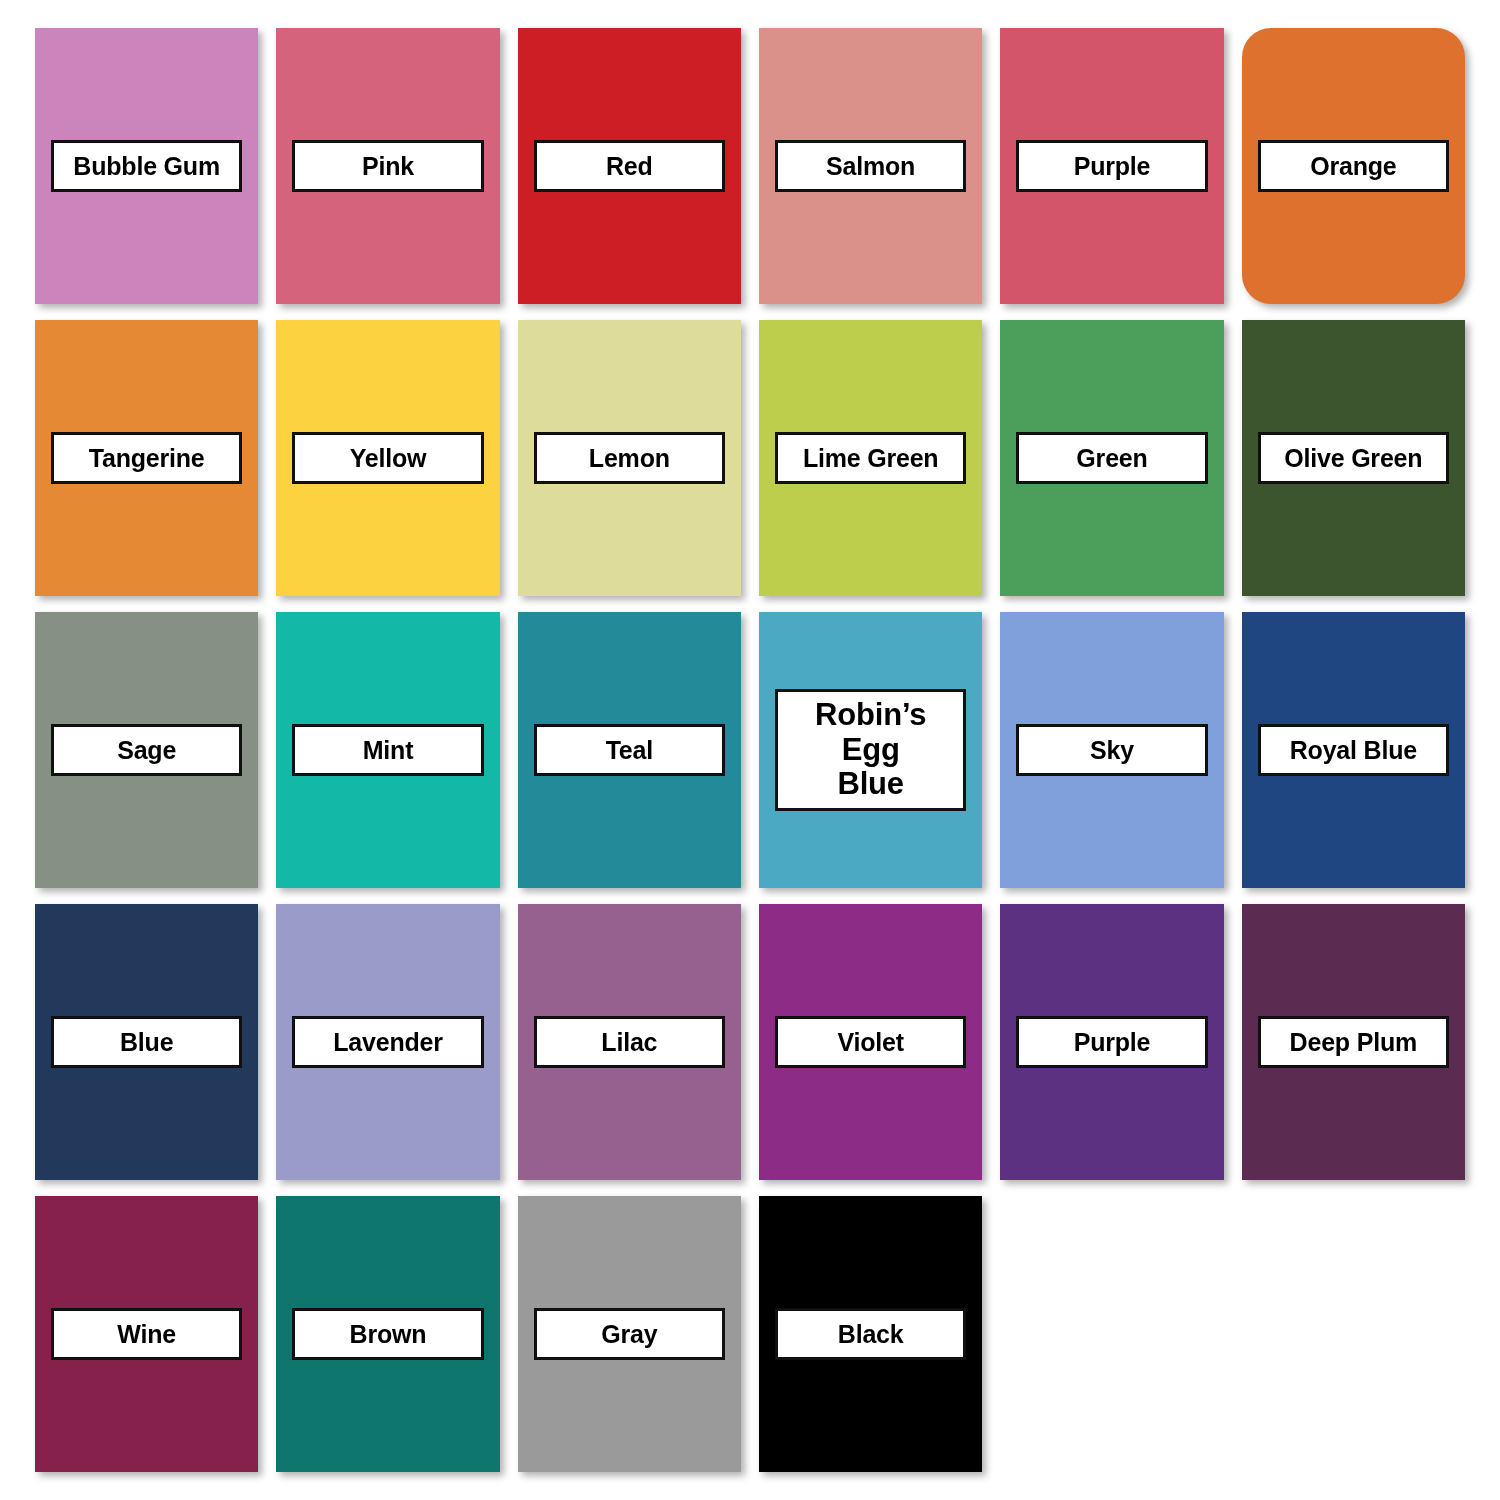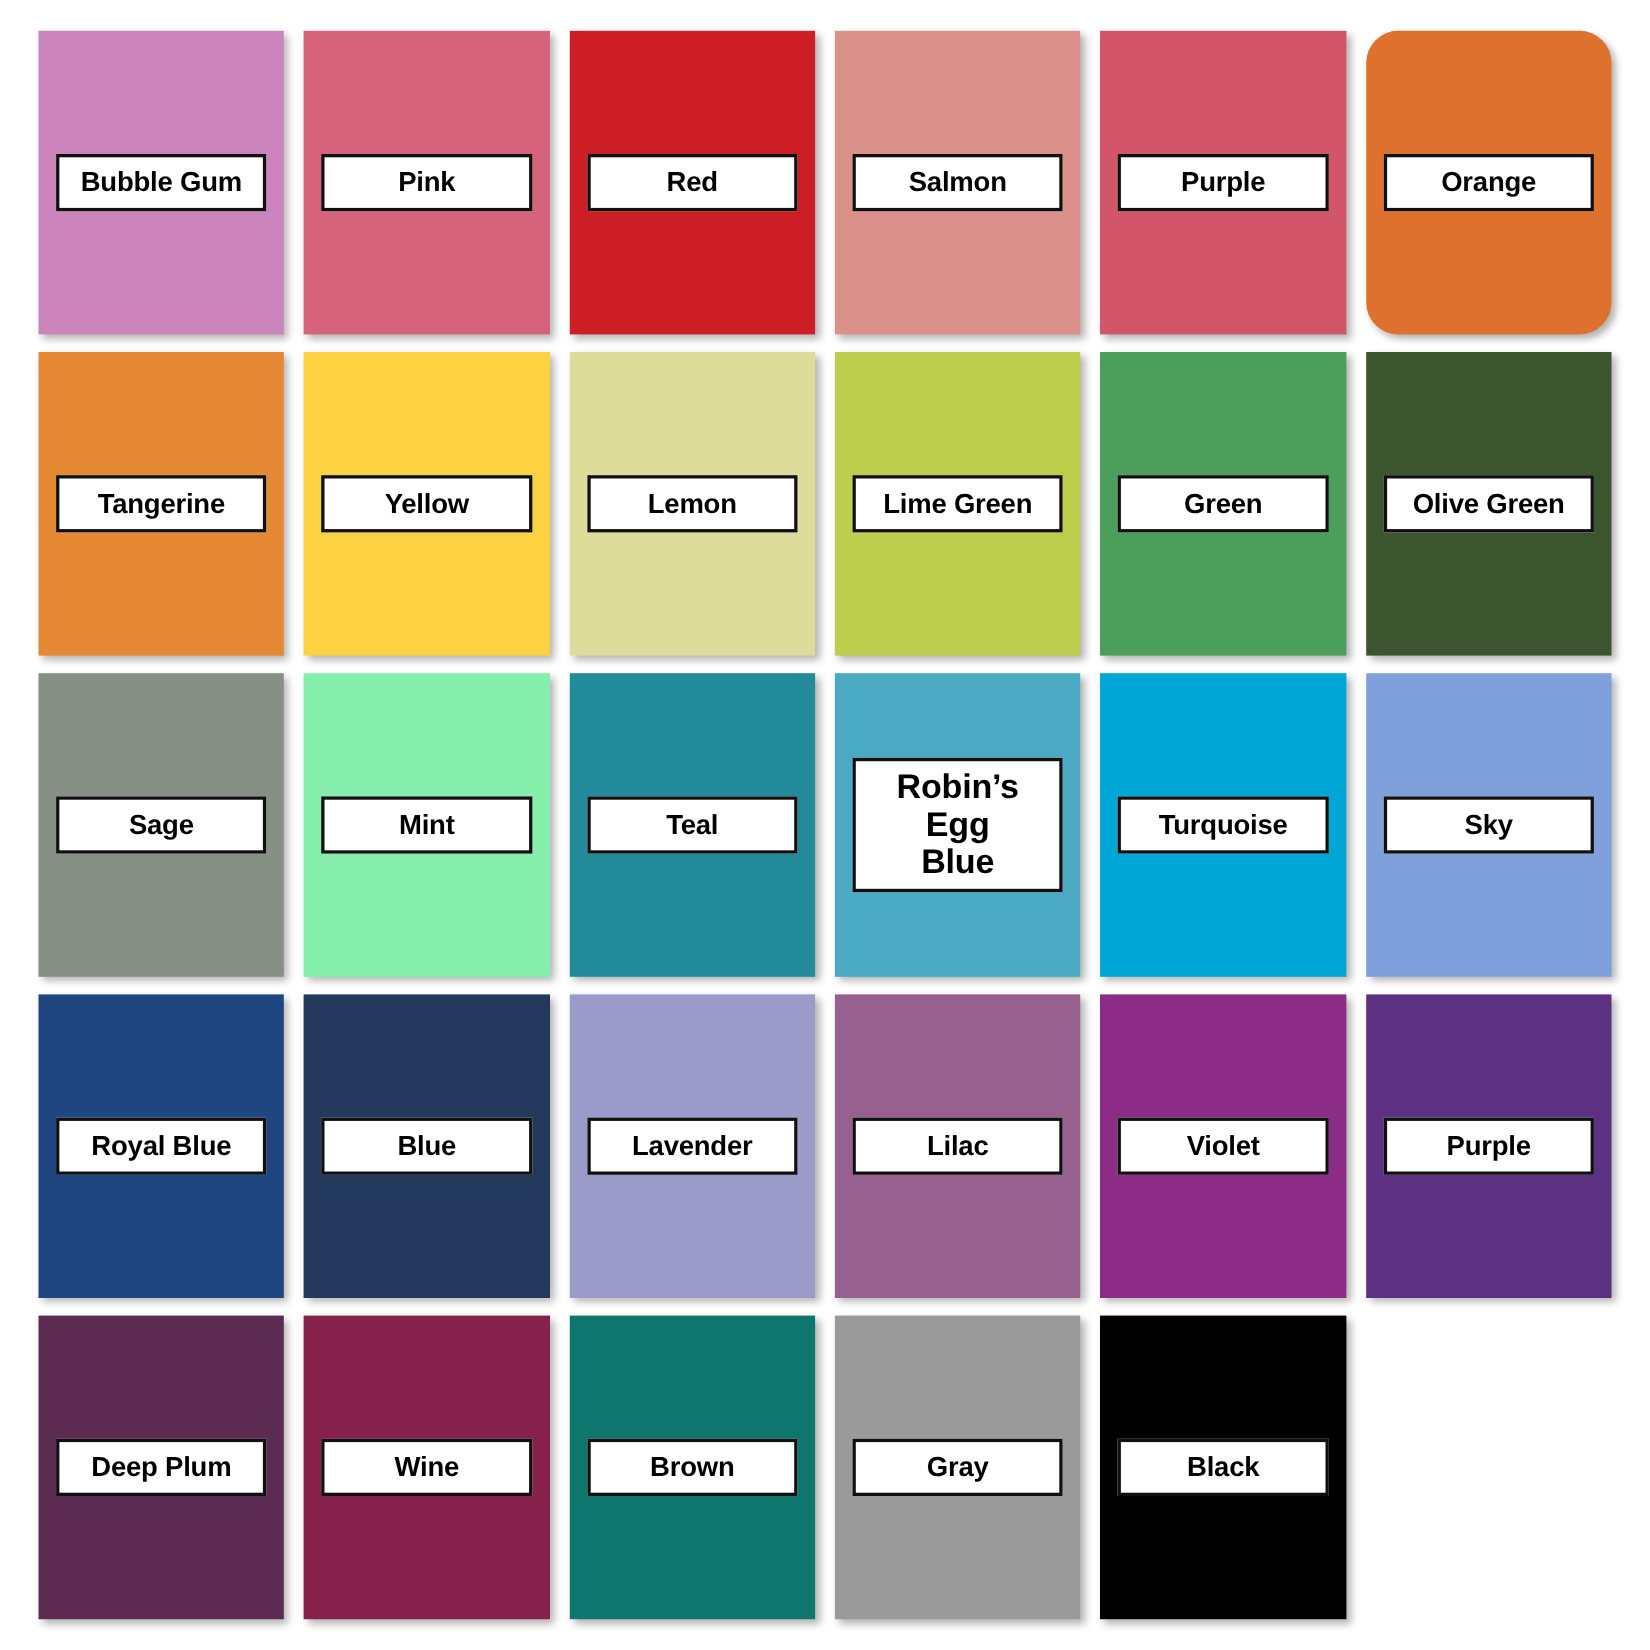--- a/index.html
+++ b/index.html
@@ -126,41 +126,36 @@
     <div class="swatch-card" style="background: rgb(60, 85, 46);">
       <div class="swatch-label" style="background: rgb(255, 255, 255); border-color: rgb(16, 16, 16);">
         <span class="swatch-label-text" style="color: rgb(0, 0, 0);">Olive Green</span>
       </div>
     </div>
     <div class="swatch-card" style="background: rgb(135, 144, 133);">
       <div class="swatch-label" style="background: rgb(255, 255, 255); border-color: rgb(16, 16, 16);">
         <span class="swatch-label-text" style="color: rgb(0, 0, 0);">Sage</span>
       </div>
     </div>
-    <div class="swatch-card" style="background: #86efac;">
+    <div class="swatch-card" style="background: #14b8a6;">
       <div class="swatch-label" style="background: rgb(255, 255, 255); border-color: rgb(16, 16, 16);">
         <span class="swatch-label-text" style="color: rgb(0, 0, 0);">Mint</span>
       </div>
     </div>
     <div class="swatch-card" style="background: rgb(35, 138, 153);">
       <div class="swatch-label" style="background: rgb(255, 255, 255); border-color: rgb(16, 16, 16);">
         <span class="swatch-label-text" style="color: rgb(0, 0, 0);">Teal</span>
       </div>
     </div>
     <div class="swatch-card" style="background: rgb(76, 169, 195);">
       <div class="swatch-label label-two-line" style="background: rgb(255, 255, 255); border-color: rgb(16, 16, 16);">
         <span class="swatch-label-text" style="color: rgb(0, 0, 0);">Robin’s Egg
 Blue</span>
       </div>
     </div>
-    <div class="swatch-card" style="background: rgb(0, 166, 214);">
-      <div class="swatch-label" style="background: rgb(255, 255, 255); border-color: rgb(16, 16, 16);">
-        <span class="swatch-label-text" style="color: rgb(0, 0, 0);">Turquoise</span>
-      </div>
-    </div>
     <div class="swatch-card" style="background: rgb(127, 160, 219);">
       <div class="swatch-label" style="background: rgb(255, 255, 255); border-color: rgb(16, 16, 16);">
         <span class="swatch-label-text" style="color: rgb(0, 0, 0);">Sky</span>
       </div>
     </div>
     <div class="swatch-card" style="background: rgb(31, 70, 128);">
       <div class="swatch-label" style="background: rgb(255, 255, 255); border-color: rgb(16, 16, 16);">
         <span class="swatch-label-text" style="color: rgb(0, 0, 0);">Royal Blue</span>
       </div>
     </div>

